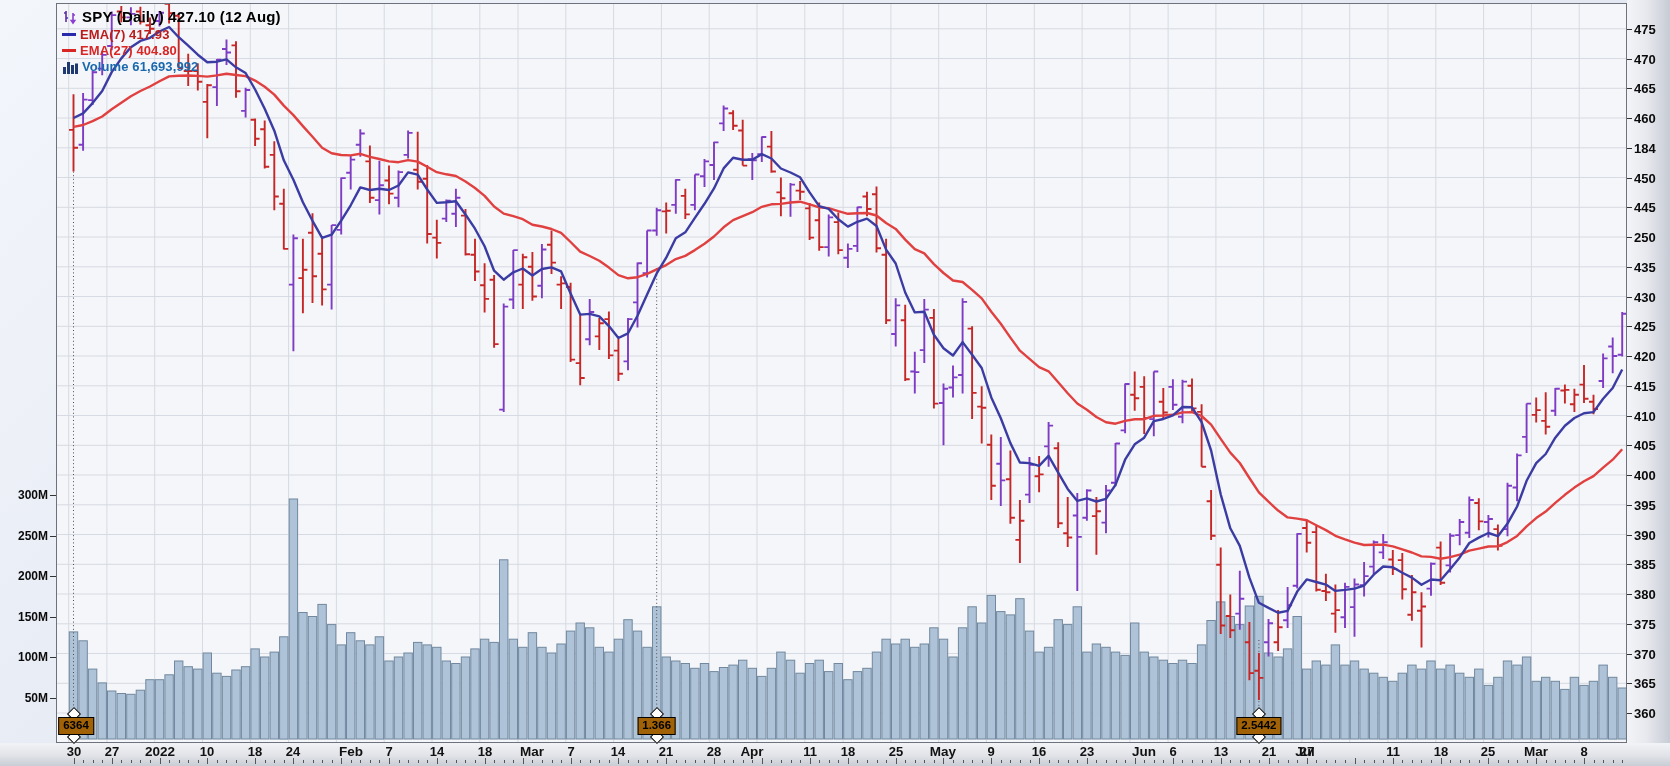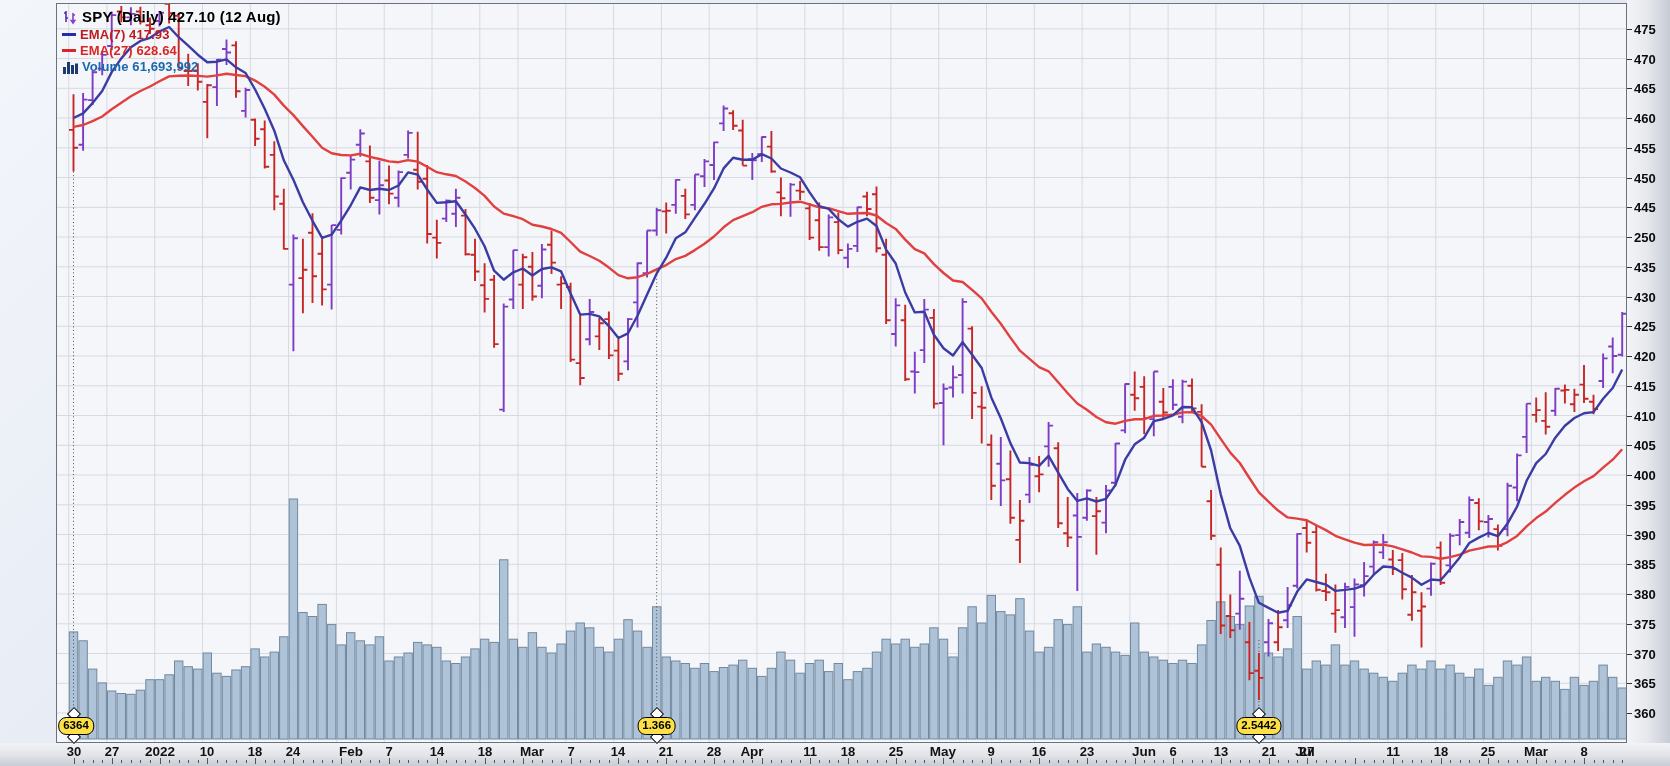--- a/index.html
+++ b/index.html
@@ -44,34 +44,48 @@
   .ptick-label{position:absolute;left:7px;font-size:13px;font-weight:600;color:#0a0a0a;line-height:13px;}
   .ptick-dash{position:absolute;left:0px;width:5px;height:1px;background:#333;}
   .vtick-label{position:absolute;right:8px;font-size:12px;font-weight:600;color:#0a0a0a;line-height:12px;text-align:right;}
   .vtick-dash{position:absolute;right:0px;width:6px;height:1px;background:#333;}
   .xlabel{position:absolute;top:2px;transform:translateX(-50%);font-size:13px;font-weight:600;color:#111;line-height:14px;}
   .xlabel.bold{font-weight:800;font-size:13.5px;}
   .xtick{position:absolute;width:1px;background:#555;}
 
   
   .callout{
-    position:absolute;z-index:25;background:#fde047;border:1px solid #000;border-radius:8px;
+    position:absolute;z-index:25;background:#a16207;border:1px solid #000;border-radius:0;
     font-size:11.5px;font-weight:700;color:#000;padding:1px 4px 2px 4px;line-height:13px;
     transform:translateX(-50%);white-space:nowrap;
   }
   .diamond{
     position:absolute;width:8px;height:8px;background:#fff;border:1px solid #000;
     transform:translate(-50%,-50%) rotate(45deg);z-index:24;
   }
 </style>
 </head>
 <body>
 
 <div class="screen">
 
+  <div class="axis-left" id="axis-left">
+      <div class="vtick-dash" style="top:495px"></div>
+      <div class="vtick-label" style="top:489px">300M</div>
+      <div class="vtick-dash" style="top:536px"></div>
+      <div class="vtick-label" style="top:530px">250M</div>
+      <div class="vtick-dash" style="top:576px"></div>
+      <div class="vtick-label" style="top:570px">200M</div>
+      <div class="vtick-dash" style="top:617px"></div>
+      <div class="vtick-label" style="top:611px">150M</div>
+      <div class="vtick-dash" style="top:657px"></div>
+      <div class="vtick-label" style="top:651px">100M</div>
+      <div class="vtick-dash" style="top:698px"></div>
+      <div class="vtick-label" style="top:692px">50M</div>
+    </div>
 
   <div class="plot">
     <svg id="chart-svg" width="1569" height="738">
         <g>
           <path d="M0 24.8H1569M0 54.5H1569M0 84.3H1569M0 114.0H1569M0 143.8H1569M0 173.5H1569M0 203.3H1569M0 233.0H1569M0 262.8H1569M0 292.5H1569M0 322.3H1569M0 352.0H1569M0 381.8H1569M0 411.5H1569M0 441.3H1569M0 471.0H1569M0 500.8H1569M0 530.5H1569M0 560.3H1569M0 590.0H1569M0 619.8H1569M0 649.5H1569M0 679.3H1569M0 709.0H1569" stroke="#d6dae2" stroke-width="1" fill="none"></path>
         </g>
         <g>
           <path d="M11.7 0V738M49.9 0V738M97.7 0V738M145.5 0V738M193.3 0V738M231.6 0V738M279.4 0V738M327.2 0V738M375.0 0V738M422.8 0V738M461.0 0V738M508.8 0V738M556.6 0V738M604.4 0V738M652.2 0V738M700.0 0V738M747.8 0V738M786.1 0V738M833.9 0V738M881.7 0V738M929.5 0V738M977.3 0V738M1025.1 0V738M1072.9 0V738M1111.1 0V738M1158.9 0V738M1206.7 0V738M1244.9 0V738M1292.7 0V738M1331.0 0V738M1378.8 0V738M1426.6 0V738M1474.4 0V738M1522.2 0V738" stroke="#d6dae2" stroke-width="1" fill="none"></path>
         </g>
         <g>
@@ -267,21 +281,21 @@
           </svg>
         </span>
         <span class="legend-title">SPY (Daily) 427.10 (12 Aug)</span>
       </div>
       <div class="legend-row">
         <span class="lg-swatch" style="background:#2a2aad"></span>
         <span class="legend-item c-ema7"><span>EMA(7)</span>&nbsp;<span>417.93</span></span>
       </div>
       <div class="legend-row">
         <span class="lg-swatch" style="background:#da2525"></span>
-        <span class="legend-item c-ema27"><span>EMA(27)</span>&nbsp;<span>628.64</span></span>
+        <span class="legend-item c-ema27"><span>EMA(27)</span>&nbsp;<span>404.80</span></span>
       </div>
       <div class="legend-row">
         <span class="lg-ico">
           <svg width="17" height="15">
             <rect x="1" y="8" width="3" height="7" fill="#1e3a70"></rect>
             <rect x="5" y="3" width="3" height="12" fill="#1e3a70"></rect>
             <rect x="9" y="6" width="3" height="9" fill="#1e3a70"></rect>
             <rect x="13" y="4.5" width="3" height="10.5" fill="#1e3a70"></rect>
           </svg>
         </span>
@@ -293,21 +307,21 @@
   <div class="axis-right" id="axis-right">
       <div class="ptick-dash" style="top:29px"></div>
       <div class="ptick-label" style="top:23px">475</div>
       <div class="ptick-dash" style="top:59px"></div>
       <div class="ptick-label" style="top:53px">470</div>
       <div class="ptick-dash" style="top:88px"></div>
       <div class="ptick-label" style="top:82px">465</div>
       <div class="ptick-dash" style="top:118px"></div>
       <div class="ptick-label" style="top:112px">460</div>
       <div class="ptick-dash" style="top:148px"></div>
-      <div class="ptick-label" style="top:142px">455</div>
+      <div class="ptick-label" style="top:142px">184</div>
       <div class="ptick-dash" style="top:178px"></div>
       <div class="ptick-label" style="top:172px">450</div>
       <div class="ptick-dash" style="top:207px"></div>
       <div class="ptick-label" style="top:201px">445</div>
       <div class="ptick-dash" style="top:237px"></div>
       <div class="ptick-label" style="top:231px">250</div>
       <div class="ptick-dash" style="top:267px"></div>
       <div class="ptick-label" style="top:261px">435</div>
       <div class="ptick-dash" style="top:297px"></div>
       <div class="ptick-label" style="top:291px">430</div>

